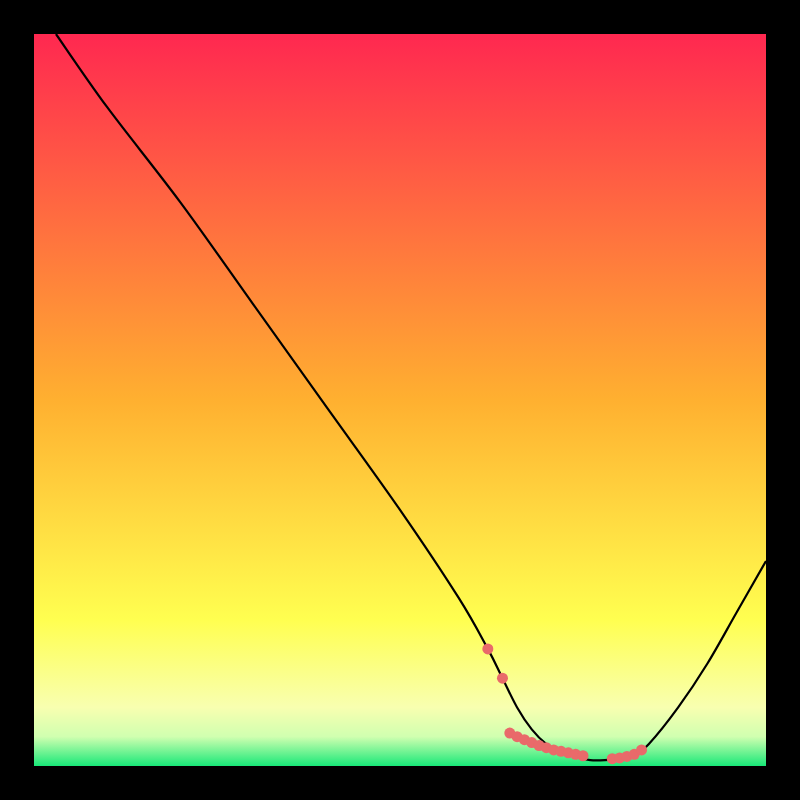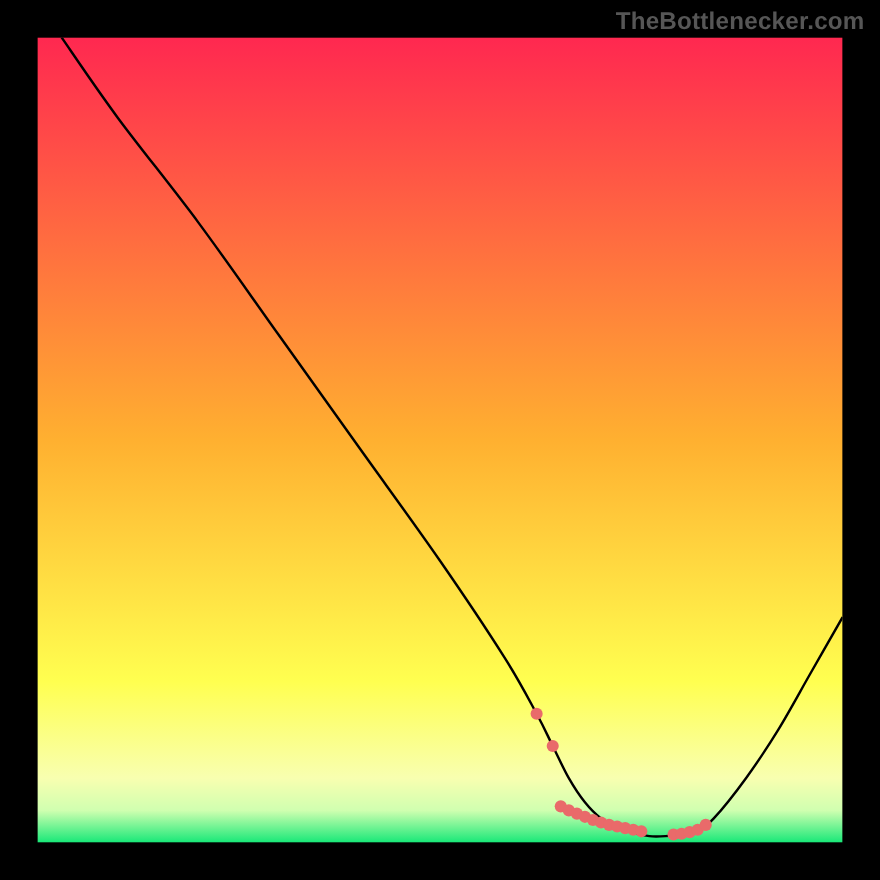--- a/index.html
+++ b/index.html
@@ -34,21 +34,20 @@
     height: 732px;
   }
   svg {
     display: block;
   }
 </style>
 </head>
 <body>
 
 <div class="container">
-  <div class="attribution">TheBottlenecker.com</div>
 
   <div class="plot">
     <svg id="chart-svg" width="732" height="732" viewBox="0 0 732 732">
       <defs>
         <linearGradient id="bg-grad" x1="0" y1="0" x2="0" y2="1">
             <stop offset="0%" stop-color="#ff2850"></stop>
             <stop offset="50%" stop-color="#ffb030"></stop>
             <stop offset="80%" stop-color="#ffff50"></stop>
             <stop offset="92%" stop-color="#f8ffb0"></stop>
             <stop offset="96%" stop-color="#d0ffb0"></stop>

